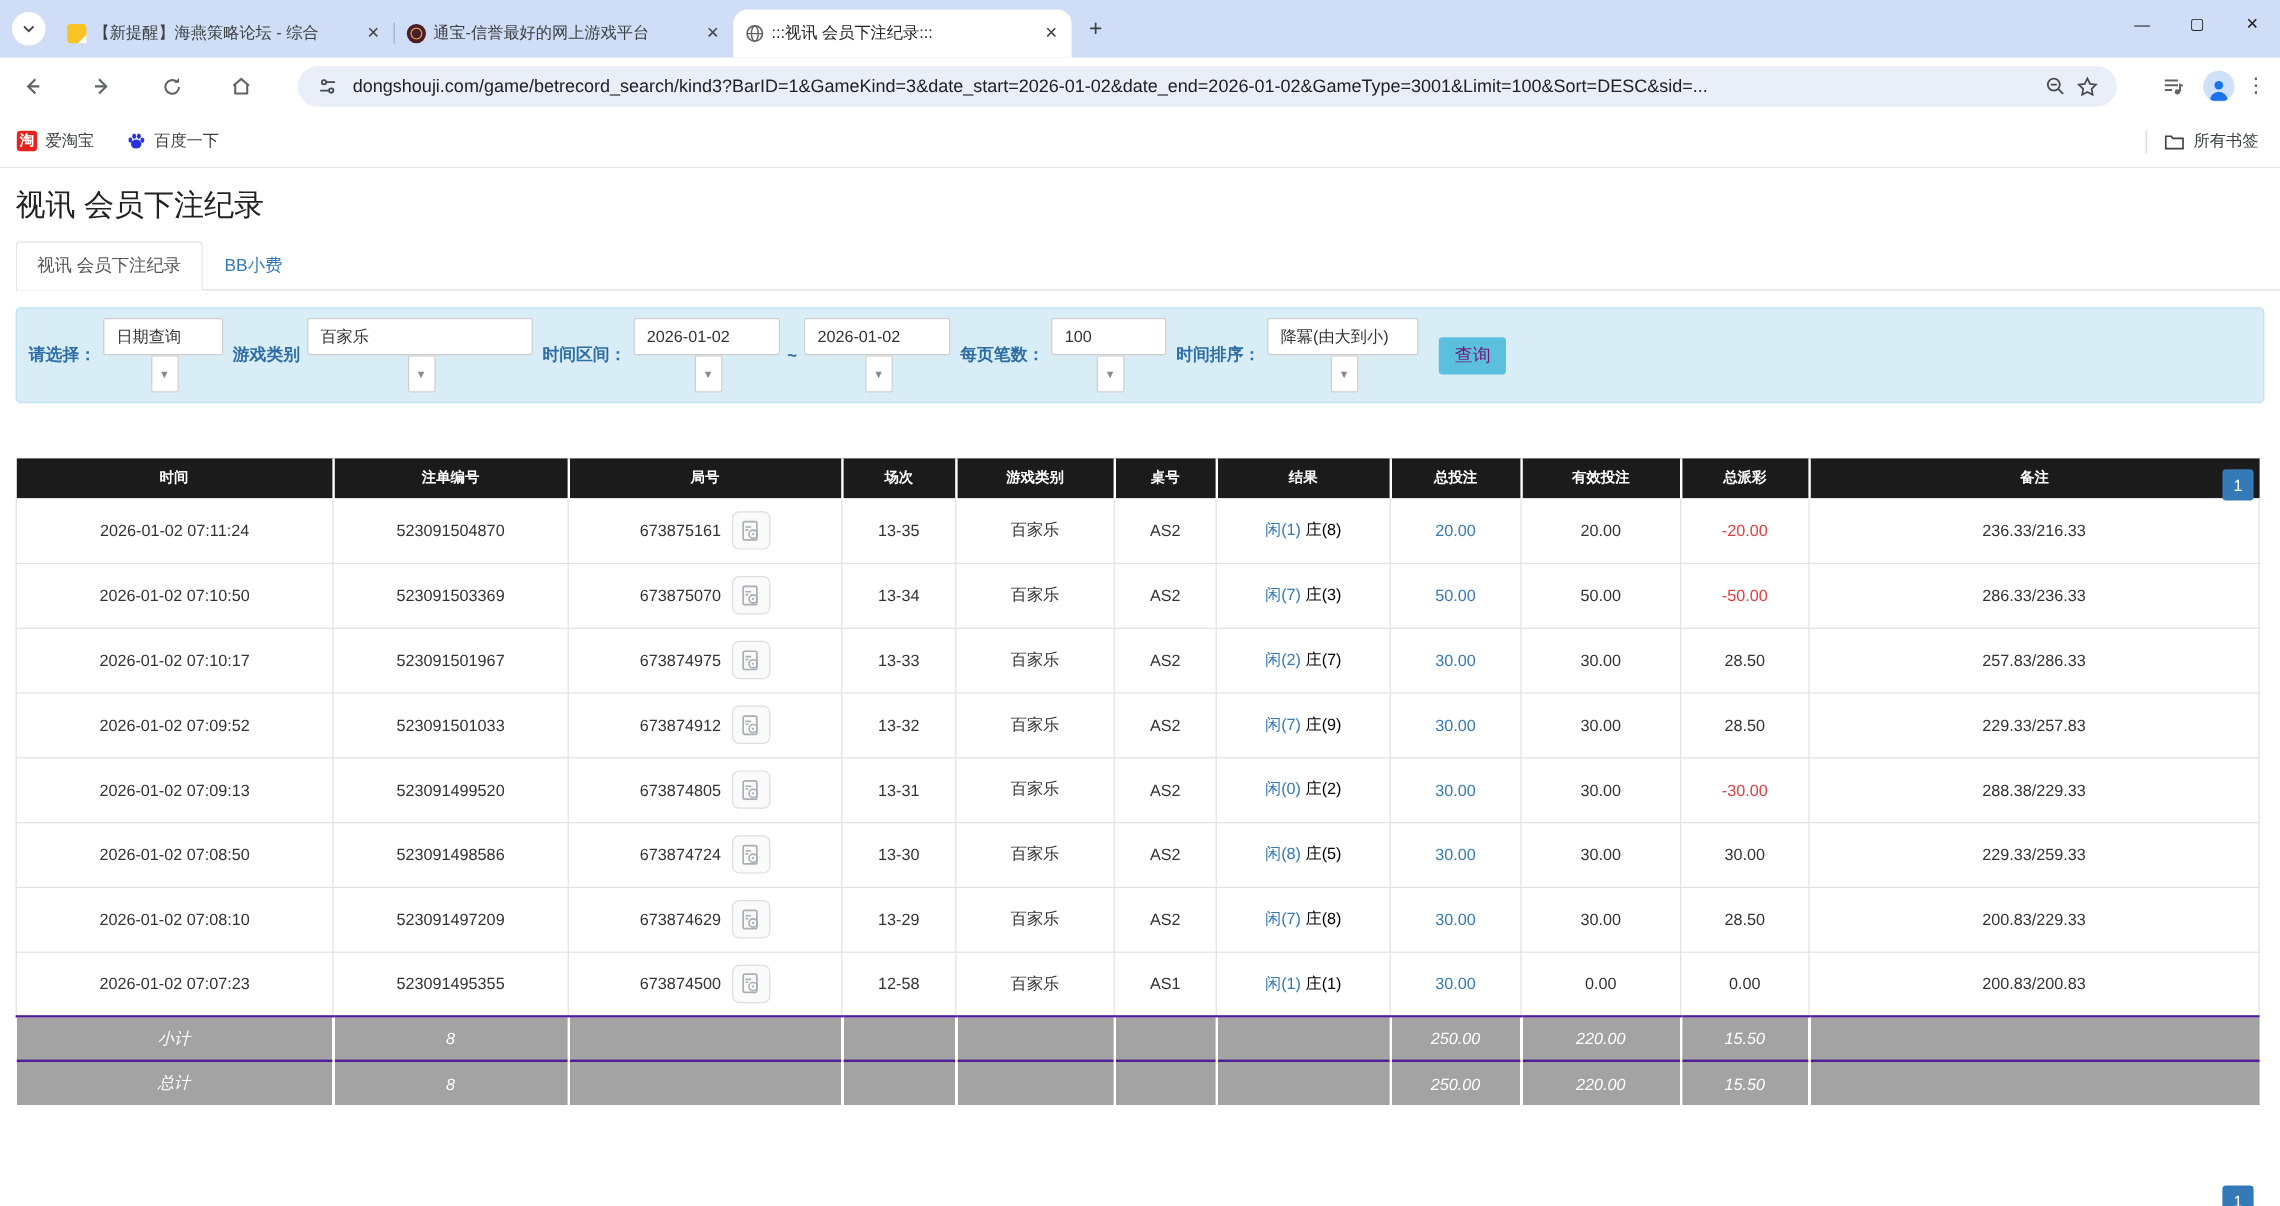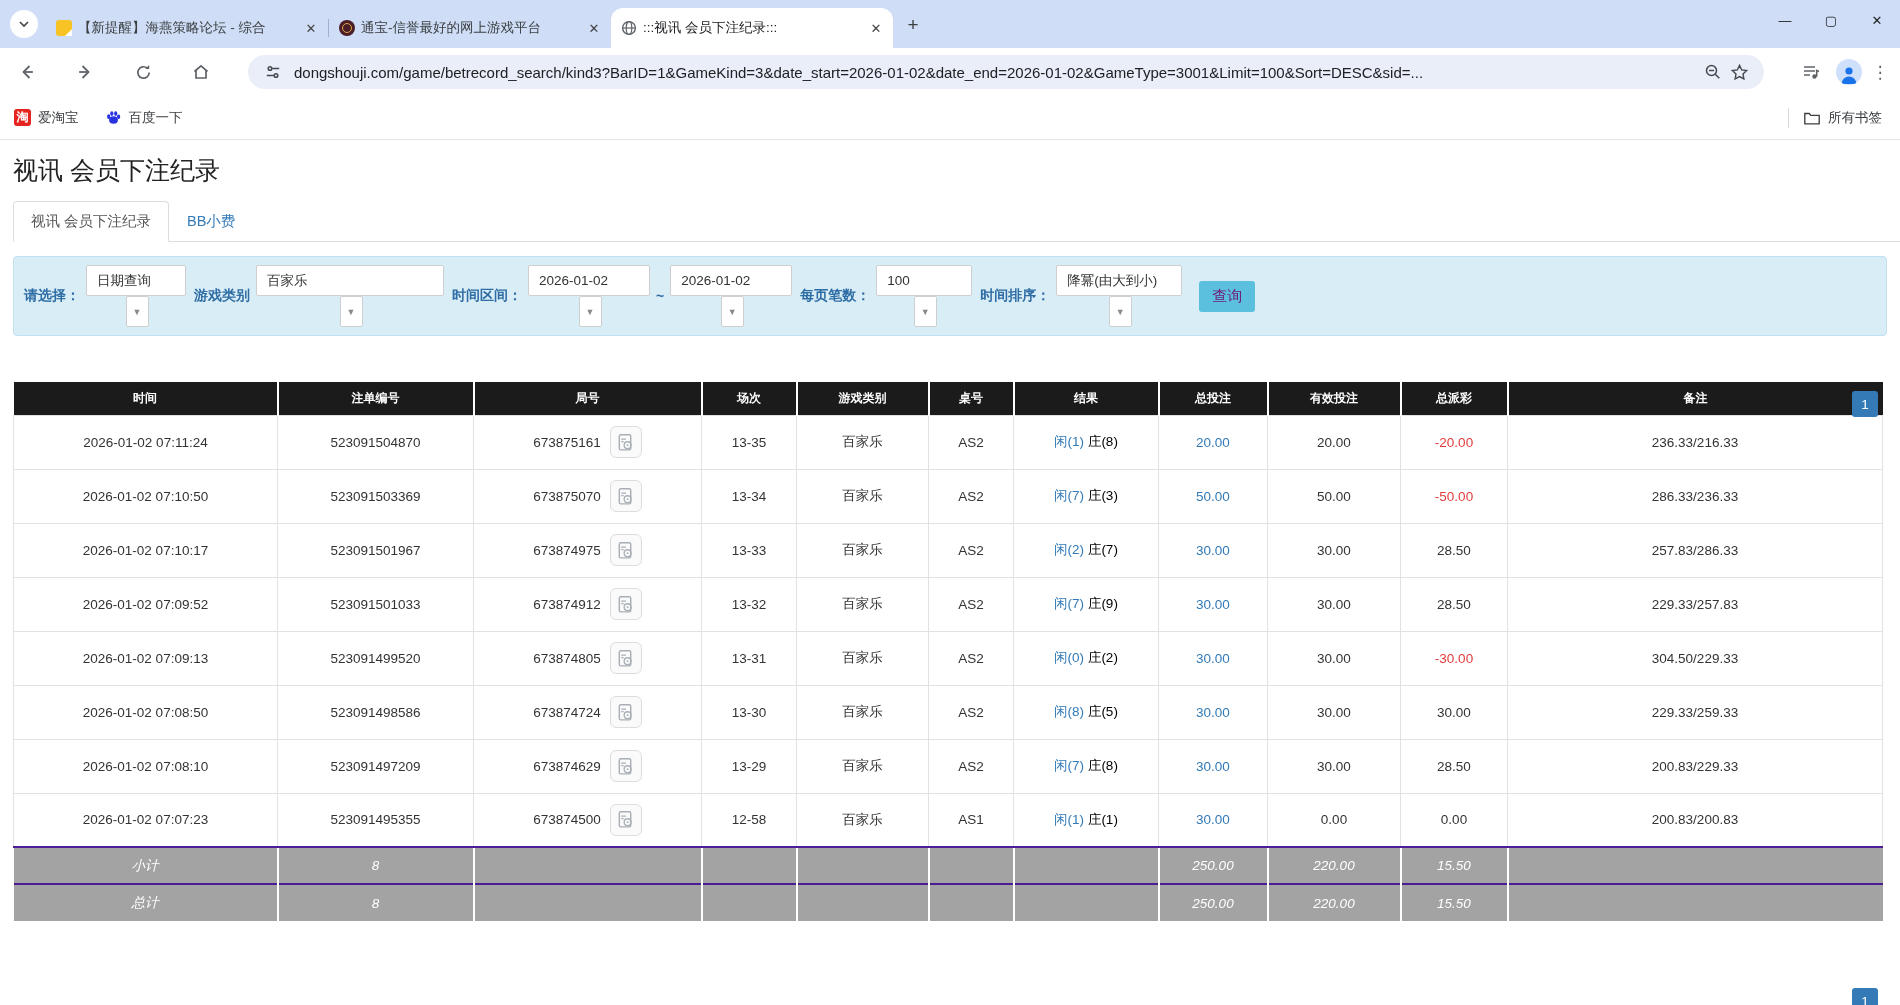--- a/index.html
+++ b/index.html
@@ -425,21 +425,21 @@
                 </svg>
               </span>
             </span></td>
           <td>13-31</td>
           <td>百家乐</td>
           <td>AS2</td>
           <td><span class="res-p">闲(0)</span> <span class="res-b">庄(2)</span></td>
           <td class="blue">30.00</td>
           <td>30.00</td>
           <td class="neg">-30.00</td>
-          <td>304.50/229.33</td>
+          <td>288.38/229.33</td>
         </tr>
         <tr>
           <td>2026-01-02 07:08:50</td>
           <td>523091498586</td>
           <td><span class="round-wrap">
               <span>673874724</span>
               <span class="video-btn">
                 <svg width="19" height="19" viewBox="0 0 20 20">
                   <rect x="3.5" y="1.8" width="12" height="16" rx="1.5" fill="none" stroke="#a9afb6" stroke-width="1.5"></rect>
                   <circle cx="12.2" cy="12.8" r="3.6" fill="none" stroke="#a9afb6" stroke-width="1.4"></circle>

